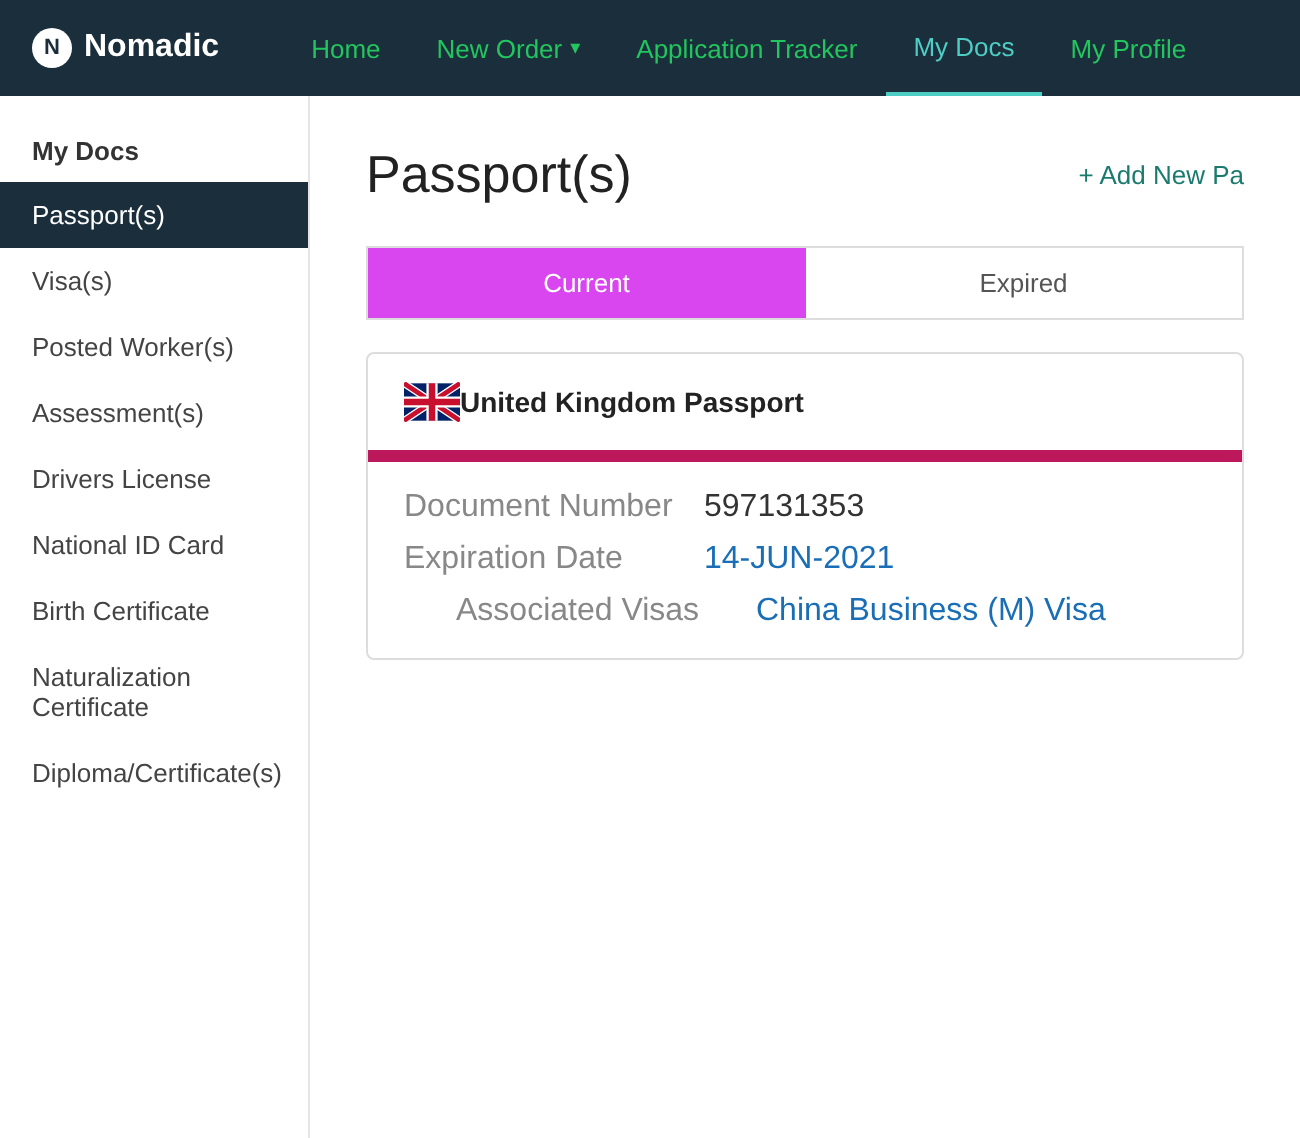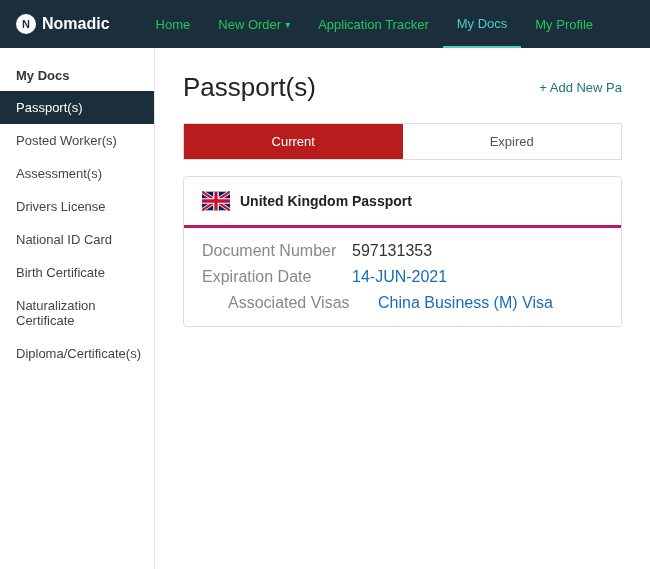--- a/index.html
+++ b/index.html
@@ -126,37 +126,36 @@
       flex: 1;
       padding: 10px 0;
       text-align: center;
       font-size: 13px;
       cursor: pointer;
       background: #fff;
       color: #555;
       border: none;
     }
     .tab-btn.active {
-      background: #b91c1c;
+      background: #d946ef;
       color: #fff;
     }
 
     
     .passport-card {
       border: 1px solid #ddd;
       border-radius: 4px;
       padding: 0;
       overflow: hidden;
     }
     .passport-card-header {
       display: flex;
       align-items: center;
-      gap: 10px;
       padding: 14px 18px;
-      border-bottom: 3px solid #be185d;
+      border-bottom: 6px solid #be185d;
     }
     .passport-card-title {
       font-weight: 600;
       font-size: 14px;
       color: #222;
     }
     .passport-card-body {
       padding: 14px 18px;
     }
     .passport-field {
@@ -193,20 +192,21 @@
     <a class="nav-link active">My Docs</a>
     <a class="nav-link">My Profile</a>
   </div>
 </nav>
 
 <div class="page-layout">
 
   <aside class="sidebar">
     <div class="sidebar-title">My Docs</div>
     <a class="sidebar-item active">Passport(s)</a>
+    <a class="sidebar-item">Visa(s)</a>
     <a class="sidebar-item">Posted Worker(s)</a>
     <a class="sidebar-item">Assessment(s)</a>
     <a class="sidebar-item">Drivers License</a>
     <a class="sidebar-item">National ID Card</a>
     <a class="sidebar-item">Birth Certificate</a>
     <a class="sidebar-item">Naturalization Certificate</a>
     <a class="sidebar-item">Diploma/Certificate(s)</a>
   </aside>
 
   <main class="main-content">

